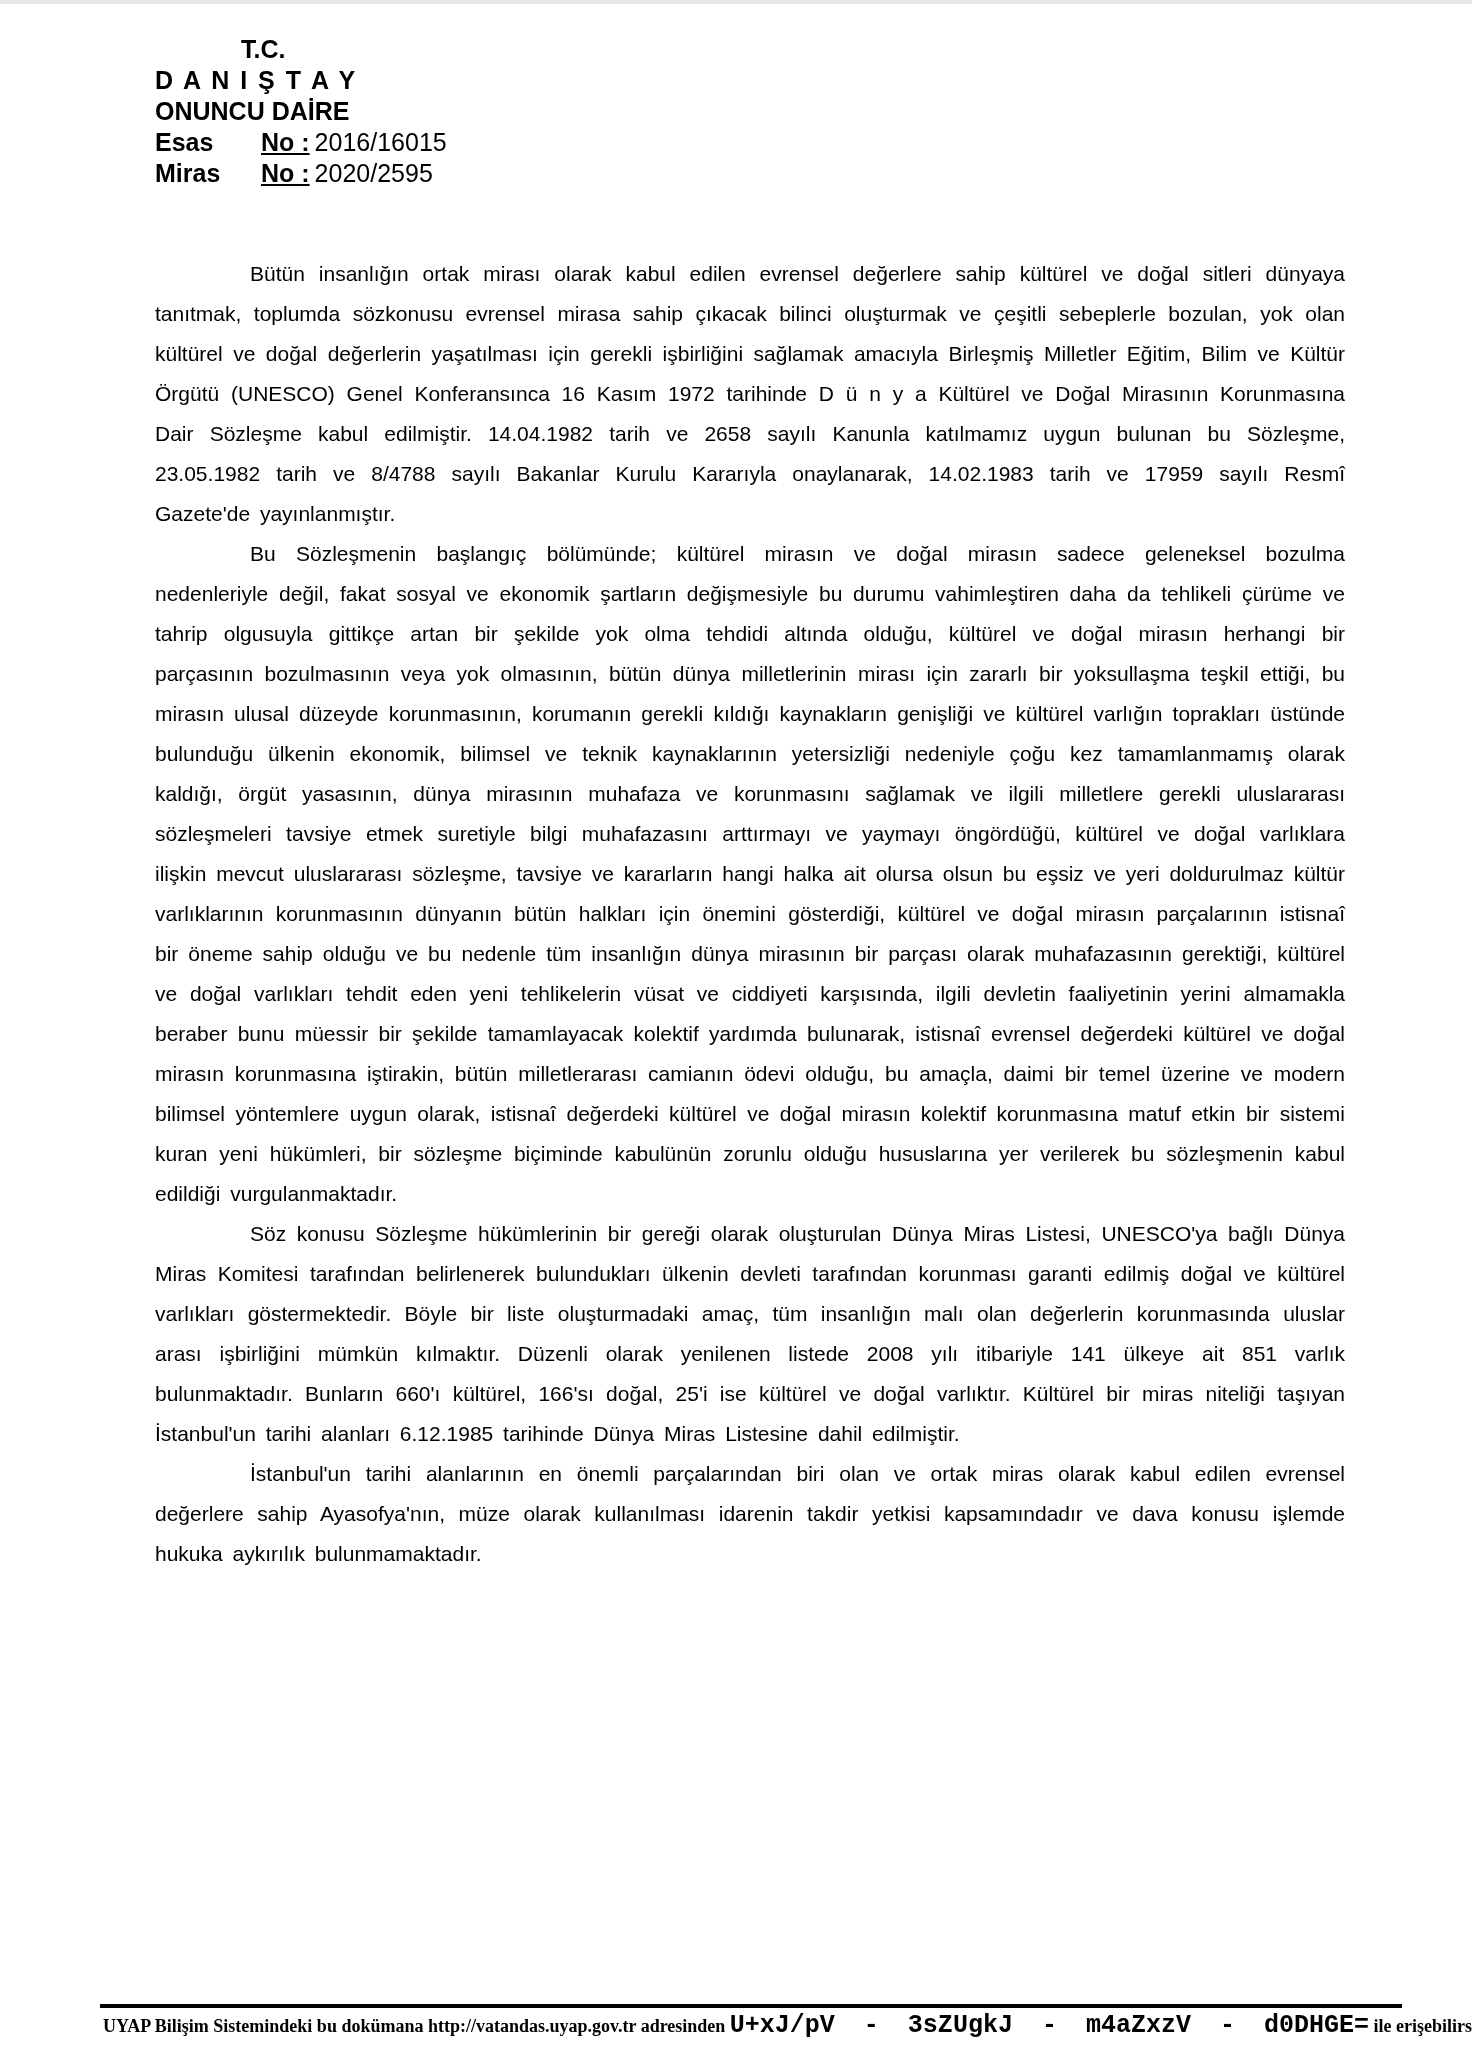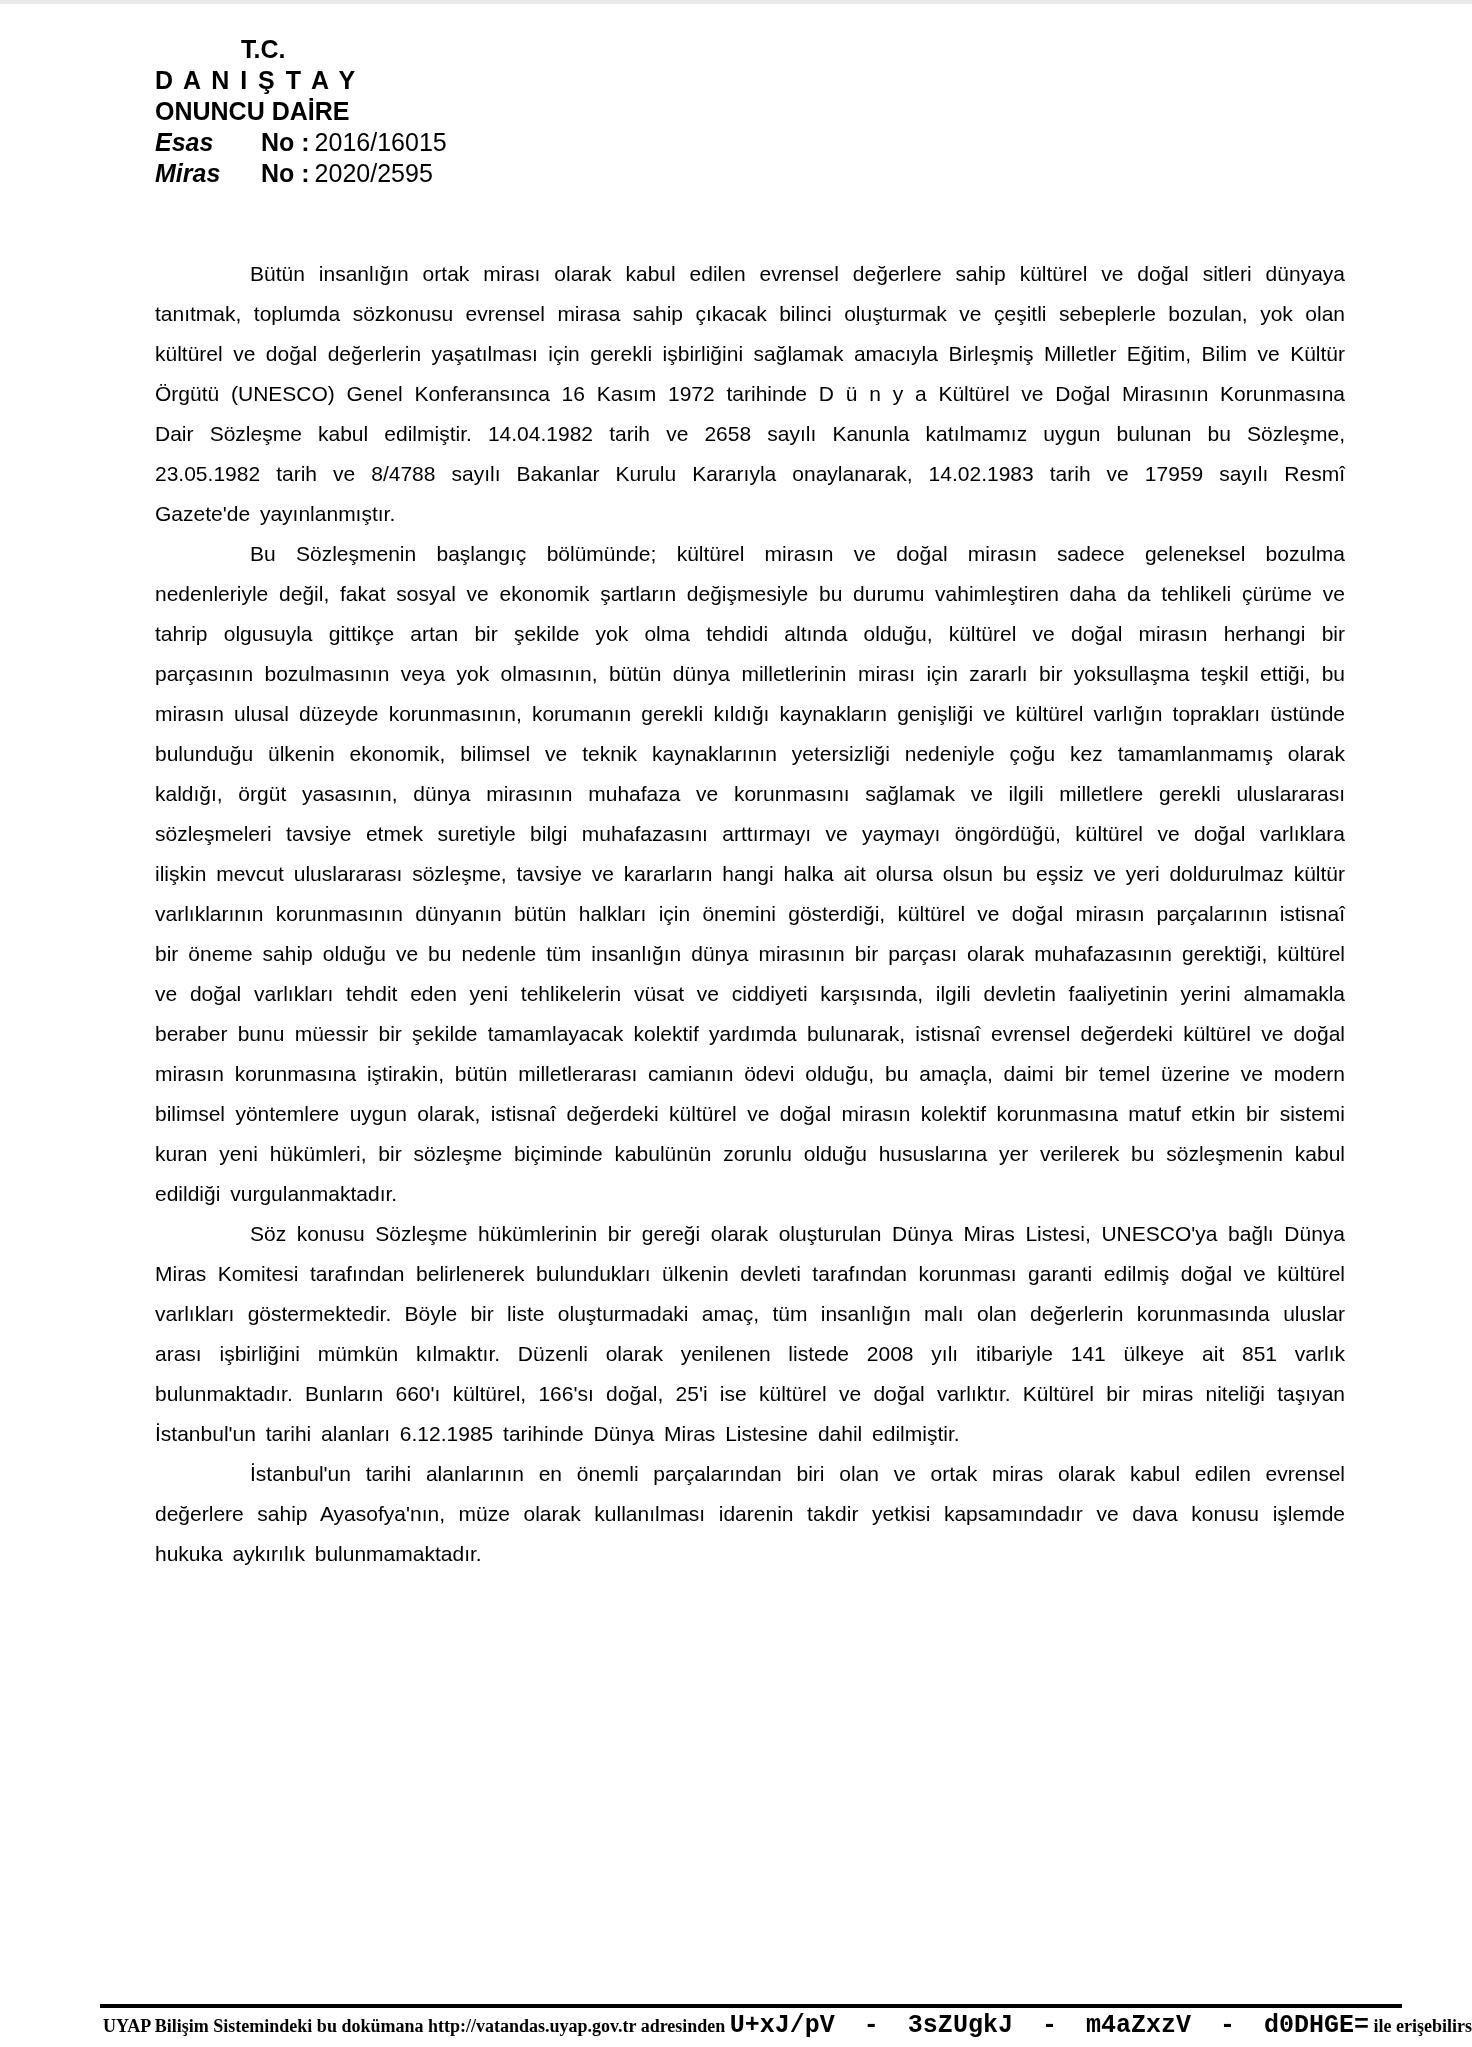--- a/index.html
+++ b/index.html
@@ -19,22 +19,22 @@
     position: absolute;
     left: 155px;
     top: 30px;
     font-weight: bold;
     font-size: 25px;
     line-height: 31px;
     white-space: nowrap;
   }
   .doc-header .tc { padding-left: 86px; }
   .doc-header .court { letter-spacing: 2px; }
-  .case-row .case-label { display: inline-block; width: 106px; font-style: italic; }
-  .case-row .case-no { display: inline-block; }
+  .case-row .case-label { display: inline-block; width: 106px; }
+  .case-row .case-no { display: inline-block; text-decoration: underline; }
   .case-row .case-value { font-weight: normal; padding-left: 5px; text-align: right; }
 
   
   .doc-body {
     position: absolute;
     left: 155px;
     top: 250px;
     width: 1190px;
     font-size: 21px;
     line-height: 40px;

